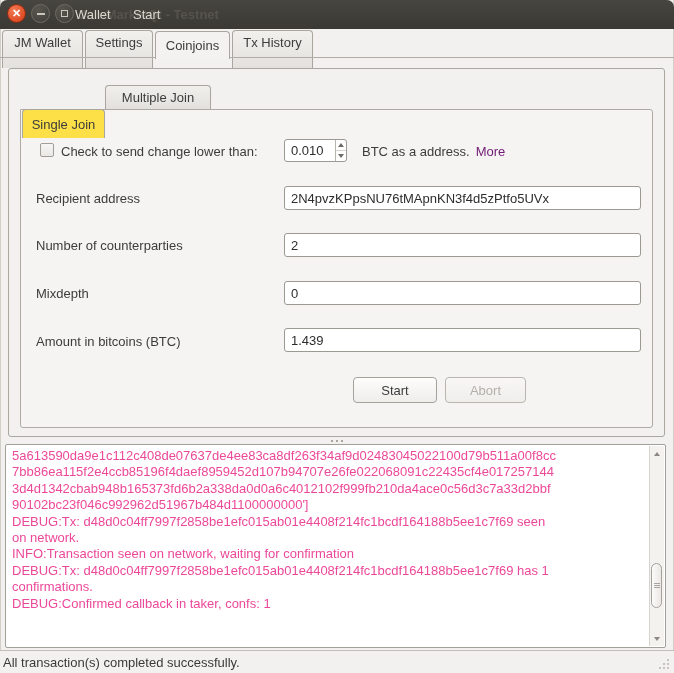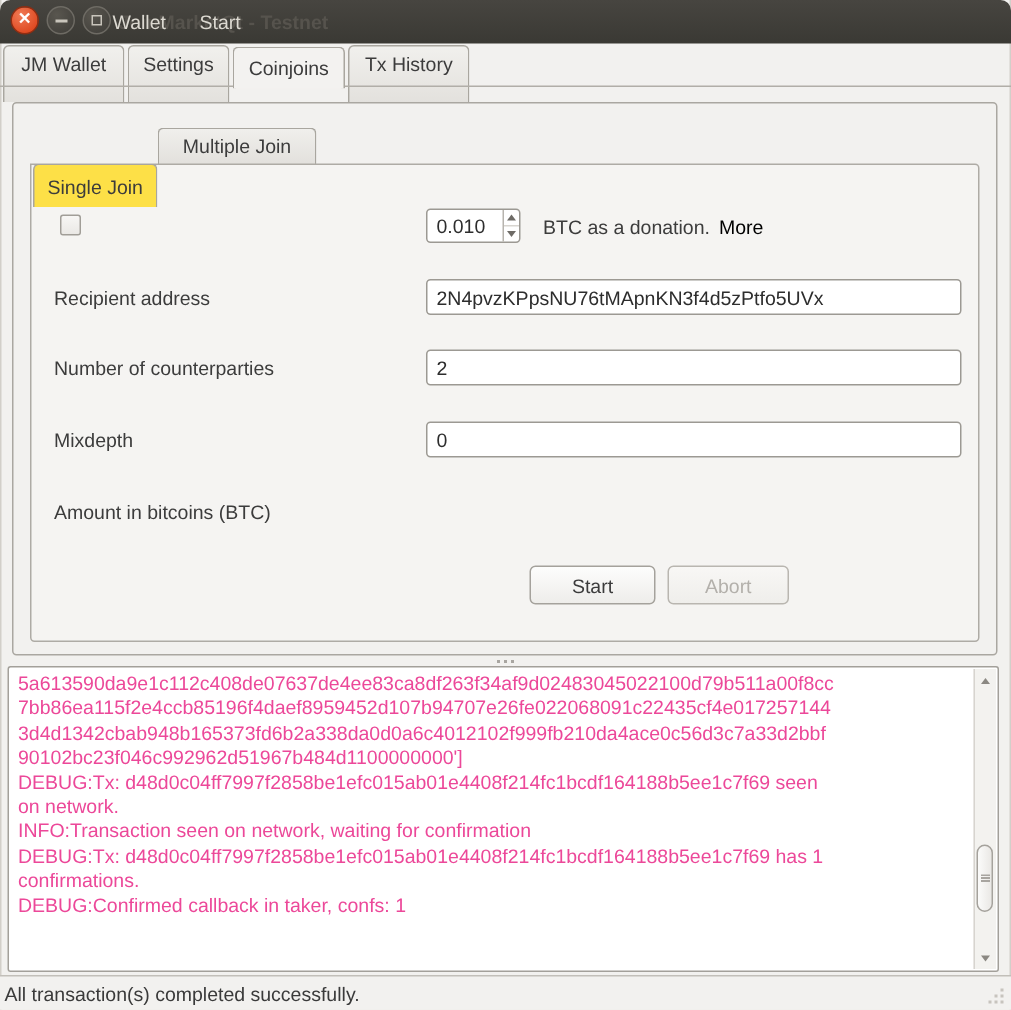--- a/index.html
+++ b/index.html
@@ -49,21 +49,21 @@
     background:linear-gradient(#f7f6f4,#eae8e5);border:1px solid #a19e98;border-radius:2px;}
   .spinbox{position:absolute;left:284px;top:139px;width:63px;height:23px;z-index:3;box-sizing:border-box;
     background:#fff;border:1px solid #9c9993;border-radius:3px;display:flex;}
   .spinbox input{border:none;outline:none;width:44px;padding:0 0 0 6px;font:13px "Liberation Sans",sans-serif;color:#2d2d2d;background:transparent;}
   .spinbtns{width:15px;border-left:1px solid #b7b4ae;display:flex;flex-direction:column;}
   .spinbtn{flex:1;display:flex;align-items:center;justify-content:center;cursor:default;}
   .spinbtn.up{border-bottom:1px solid #d8d5d0;}
   .tri-up{width:0;height:0;border-left:3px solid transparent;border-right:3px solid transparent;border-bottom:4px solid #6e6b66;}
   .tri-down{width:0;height:0;border-left:3px solid transparent;border-right:3px solid transparent;border-top:4px solid #6e6b66;}
   .suffixrow{position:absolute;left:362px;top:144px;z-index:3;white-space:nowrap;}
-  .morelink{color:#000000;margin-left:6px;cursor:pointer;}
+  .morelink{color:#701a75;margin-left:6px;cursor:pointer;}
   .tfield{position:absolute;left:284px;width:357px;height:24px;z-index:3;box-sizing:border-box;
     background:#fff;border:1px solid #9c9993;border-radius:3px;padding:4px 6px;
     font:13px "Liberation Sans",sans-serif;color:#2d2d2d;outline:none;}
   .btn{position:absolute;top:377px;height:26px;z-index:3;box-sizing:border-box;
     background:linear-gradient(#fdfdfc,#eeedea);border:1px solid #a5a29c;border-radius:4px;
     font:13px "Liberation Sans",sans-serif;color:#3c3c3c;cursor:default;}
   .btn.start{left:353px;width:84px;}
   .btn.abort{left:445px;width:81px;color:#b3b0ab;background:linear-gradient(#f8f7f5,#efeeeb);border-color:#b9b6b0;}
   
   .splitter{position:absolute;left:0;right:0;top:438px;height:6px;display:flex;align-items:center;justify-content:center;cursor:row-resize;}
@@ -116,43 +116,45 @@
   <div class="otab t1">Settings</div>
   <div class="otab t3">Tx History</div>
   <div class="otab t2 active">Coinjoins</div>
 
   <div class="groupframe"></div>
   <div class="itab s active">Single Join</div>
   <div class="itab m">Multiple Join</div>
   <div class="innerpane"></div>
 
   <div class="checkbox"></div>
+  <span class="flabel" style="left:61px;top:144px;">Check to send change lower than:</span>
   <div class="spinbox">
     <input value="0.010" style="">
     <div class="spinbtns">
       <div class="spinbtn up">
           <span class="tri-up"></span>
         </div>
       <div class="spinbtn">
           <span class="tri-down"></span>
         </div>
     </div>
   </div>
-  <div class="suffixrow"><span>BTC as a donation.</span><span class="morelink">More</span></div>
+  <div class="suffixrow"><span>BTC as a address.</span><span class="morelink">More</span></div>
 
   <span class="flabel" style="left:36px;top:191px;">Recipient address</span>
   <input class="tfield" style="top: 186px;" value="2N4pvzKPpsNU76tMApnKN3f4d5zPtfo5UVx">
 
   <span class="flabel" style="left:36px;top:238px;">Number of counterparties</span>
   <input class="tfield" style="top: 233px;" value="2">
 
   <span class="flabel" style="left:36px;top:286px;">Mixdepth</span>
   <input class="tfield" style="top: 281px;" value="0">
 
   <span class="flabel" style="left:36px;top:334px;">Amount in bitcoins (BTC)</span>
+  <input class="tfield" style="top: 328px;" value="1.439">
 
   <button class="btn abort" disabled="">Abort</button>
   <button class="btn start">Start</button>
 
   <div class="splitter">
       <div class="splitdots"></div>
     </div>
 
   <div class="logbox">
     <div class="logtext">5a613590da9e1c112c408de07637de4ee83ca8df263f34af9d02483045022100d79b511a00f8cc

